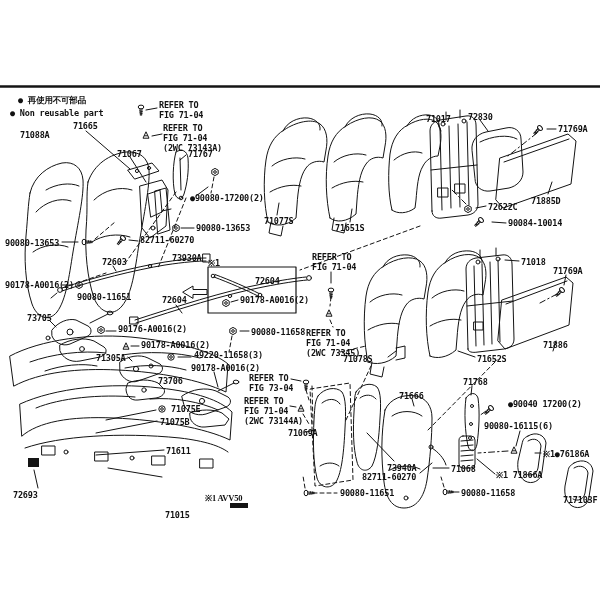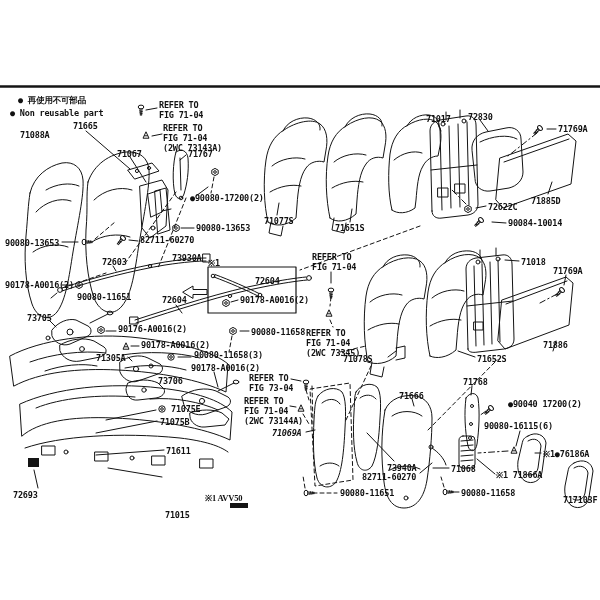--- a/index.html
+++ b/index.html
@@ -226,21 +226,21 @@
       <div class="lbl" style="left: 5px; top: 280px;">90178-A0016(2)</div>
       <div class="lbl" style="left: 77px; top: 292px;">90080-11651</div>
       <div class="lbl" style="left: 162px; top: 295px;">72604</div>
       <div class="lbl" style="left: 208px; top: 258px;">※1</div>
       <div class="lbl" style="left: 255px; top: 276px;">72604</div>
       <div class="lbl" style="left: 240px; top: 295px;">90178-A0016(2)</div>
       <div class="lbl" style="left: 27px; top: 313px;">73705</div>
       <div class="lbl" style="left: 118px; top: 324px;">90176-A0016(2)</div>
       <div class="lbl" style="left: 141px; top: 340px;">90178-A0016(2)</div>
       <div class="lbl" style="left: 96px; top: 353px;">71305A</div>
-      <div class="lbl" style="left: 194px; top: 350px;">90080-11658(3)</div>
+      <div class="lbl" style="left: 194px; top: 350px;">49220-11658(3)</div>
       <div class="lbl" style="left: 191px; top: 363px;">90178-A0016(2)</div>
       <div class="lbl" style="left: 158px; top: 376px;">73706</div>
       <div class="lbl" style="left: 251px; top: 327px;">90080-11658</div>
       <div class="lbl" style="left: 312px; top: 252px;">REFER TO
 FIG 71-04</div>
       <div class="lbl" style="left: 306px; top: 328px;">REFER TO
 FIG 71-04
 (2WC 73345)</div>
       <div class="lbl" style="left: 521px; top: 257px;">71018</div>
       <div class="lbl" style="left: 553px; top: 266px;">71769A</div>
@@ -250,21 +250,21 @@
       <div class="lbl" style="left: 171px; top: 404px;">71075E</div>
       <div class="lbl" style="left: 160px; top: 417px;">71075B</div>
       <div class="lbl" style="left: 166px; top: 446px;">71611</div>
       <div class="lbl" style="left: 165px; top: 474px; margin-top: 36px;">71015</div>
       <div class="lbl" style="left: 13px; top: 490px;">72693</div>
       <div class="lbl" style="left: 249px; top: 373px;">REFER TO
 FIG 73-04</div>
       <div class="lbl" style="left: 244px; top: 396px;">REFER TO
 FIG 71-04
 (2WC 73144A)</div>
-      <div class="lbl" style="left: 272px; top: 428px; font-style: italic;">71069A</div>
+      <div class="lbl" style="left: 288px; top: 428px;">71069A</div>
       <div class="lbl" style="left: 399px; top: 391px;">71666</div>
       <div class="lbl" style="left: 463px; top: 377px;">71768</div>
       <div class="lbl" style="left: 387px; top: 463px;">73940A</div>
       <div class="lbl" style="left: 451px; top: 464px;">71068</div>
       <div class="lbl" style="left: 362px; top: 472px;">82711-60270</div>
       <div class="lbl" style="left: 340px; top: 488px;">90080-11651</div>
       <div class="lbl" style="left: 461px; top: 488px;">90080-11658</div>
       <div class="lbl" style="left: 508px; top: 399px;">●90040 17200(2)</div>
       <div class="lbl" style="left: 484px; top: 421px;">90080-16115(6)</div>
       <div class="lbl" style="left: 543px; top: 449px;">※1●76186A</div>

